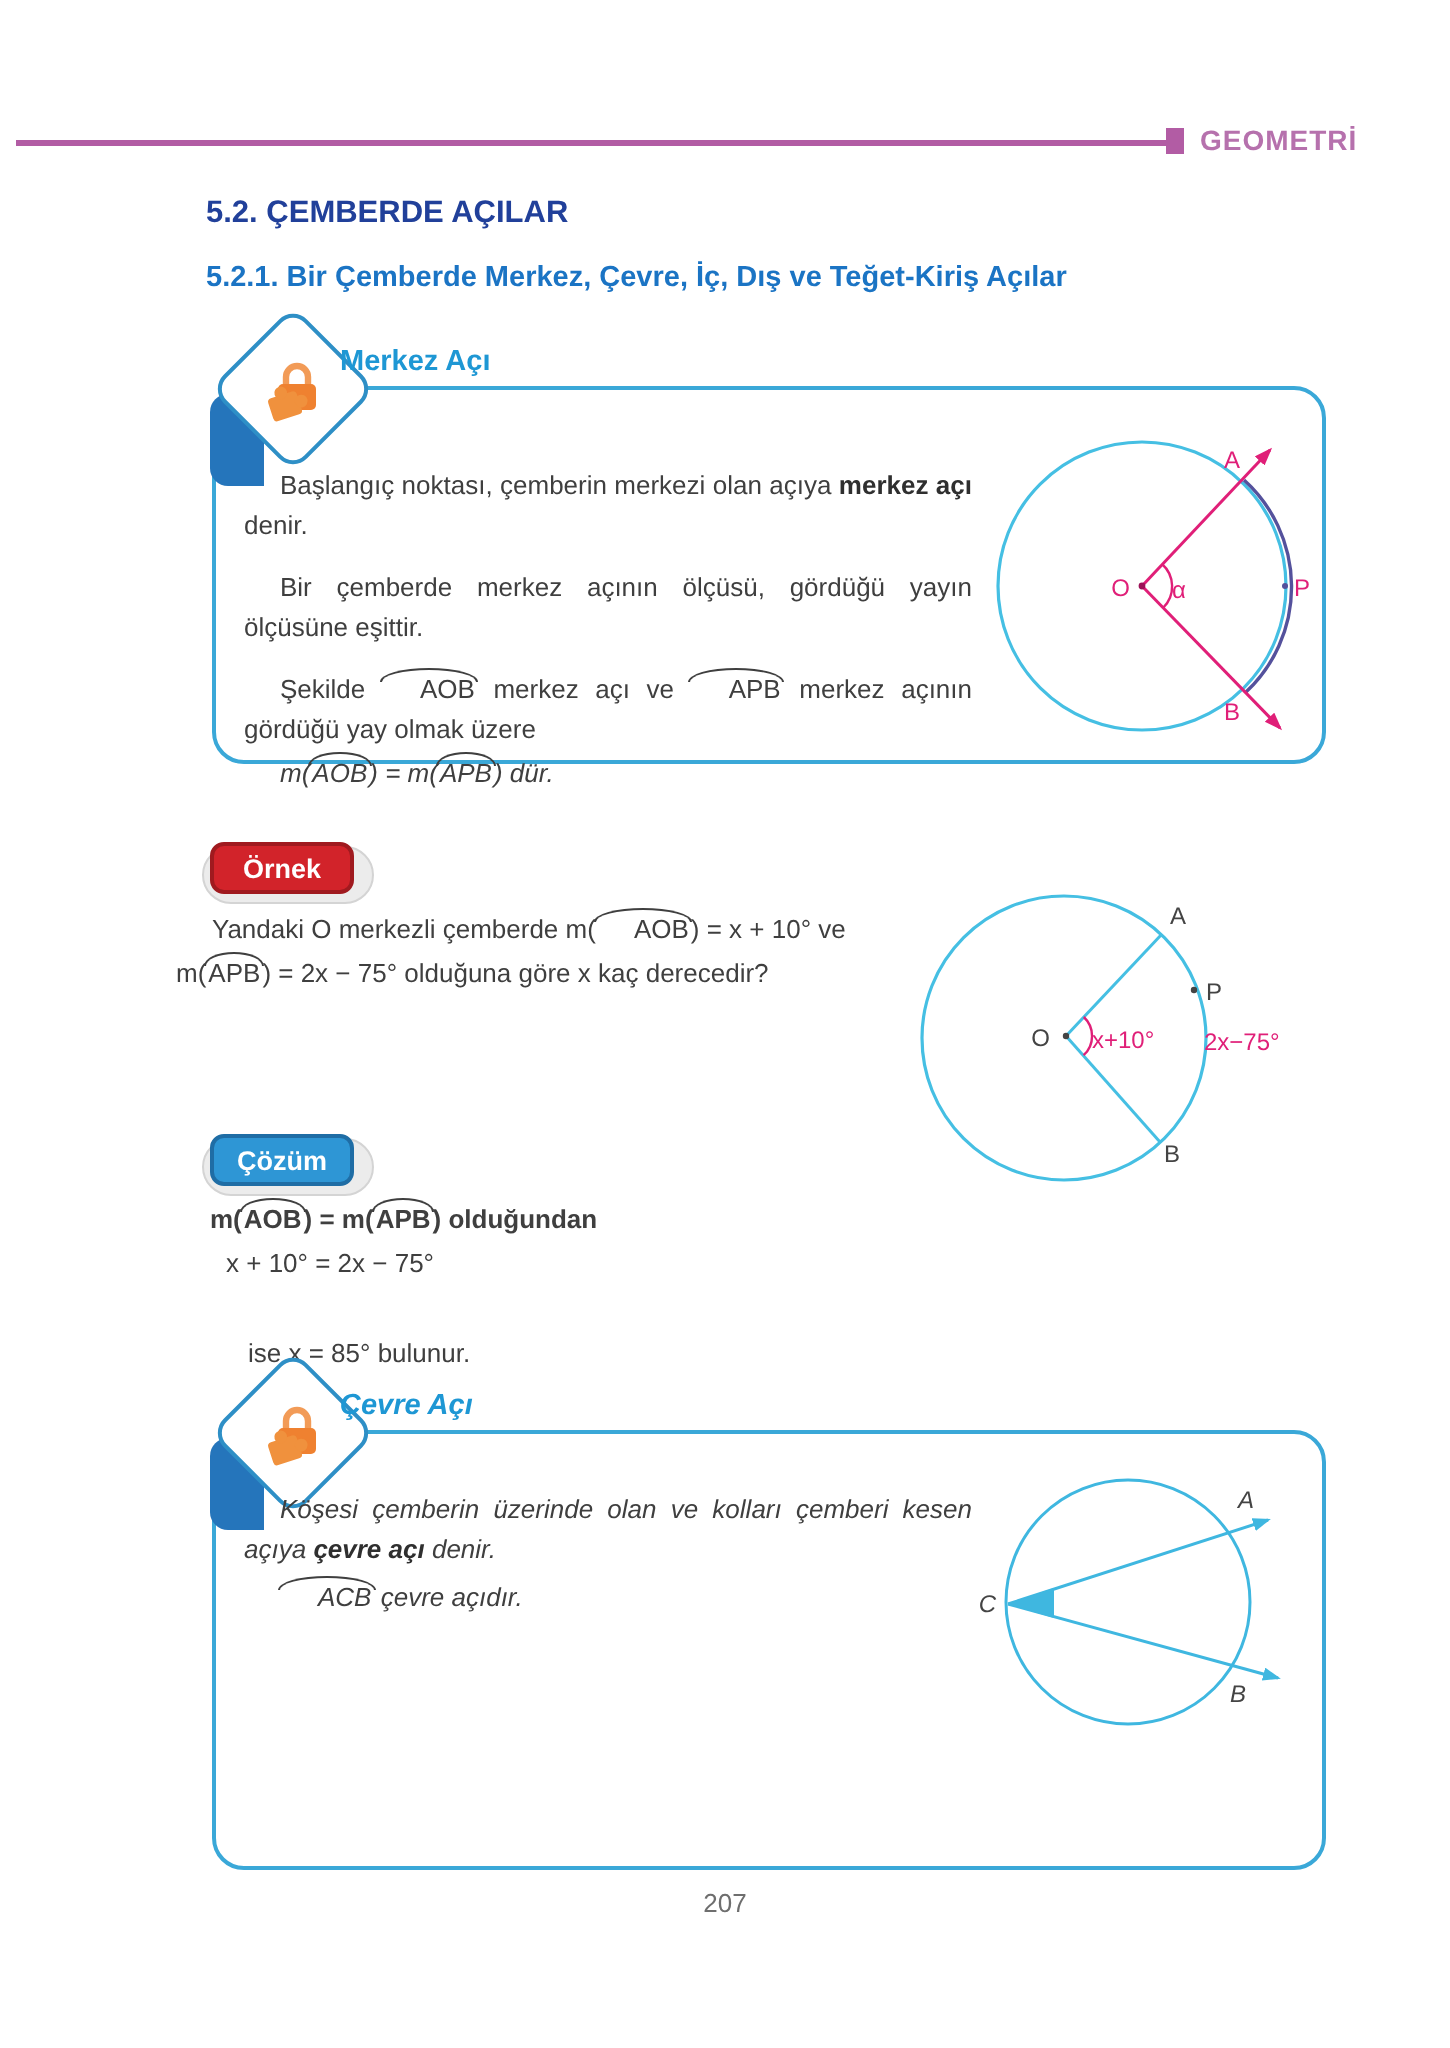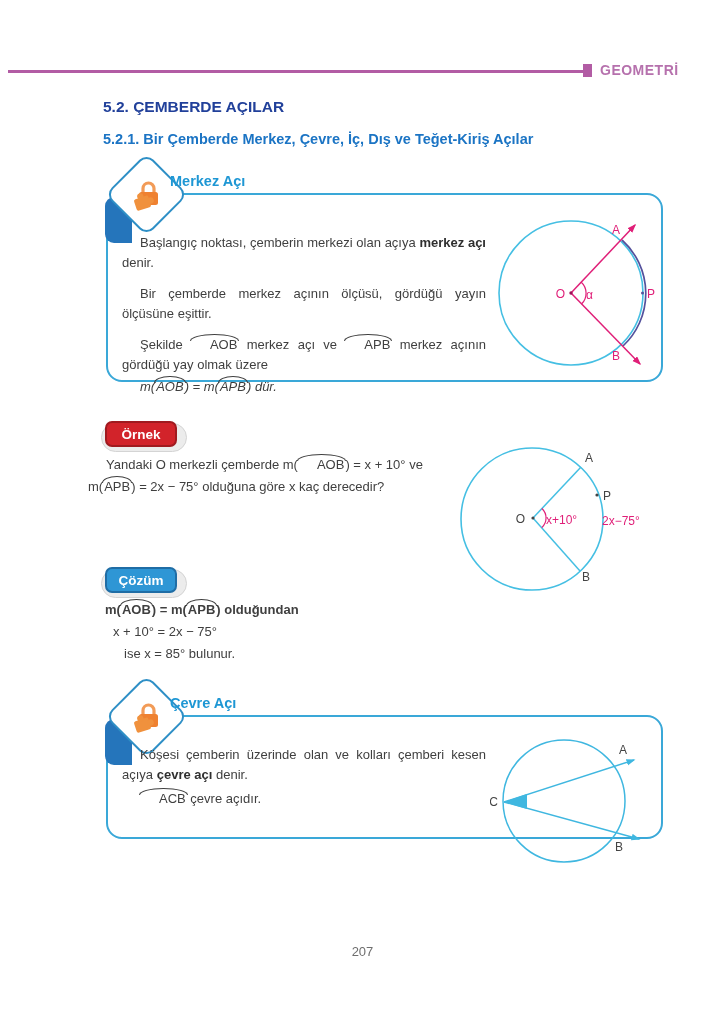--- a/index.html
+++ b/index.html
@@ -10,21 +10,21 @@
   
   .hdr-rule{position:absolute;left:8px;top:70px;width:577px;height:2.5px;background:#b25ca4;}
   .hdr-cap{position:absolute;left:583px;top:64px;width:9px;height:13px;background:#b25ca4;}
   .hdr-label{position:absolute;left:600px;top:62px;font-size:14px;font-weight:bold;color:#b671ad;letter-spacing:.5px;}
   
   .sec-title{position:absolute;left:103px;top:98px;font-size:15.5px;font-weight:bold;color:#21409a;}
   .sub-title{position:absolute;left:103px;top:131px;font-size:14.5px;font-weight:bold;color:#1b74c4;}
   
   .card{position:absolute;left:106px;width:557px;border:2.4px solid #3aa8d8;border-radius:16px;box-sizing:border-box;background:#fff;}
   .card1{top:193px;height:189px;}
-  .card2{top:715px;height:124px;}
+  .card2{top:715px;height:220px;font-style:italic;}
   .card-title{position:absolute;left:62px;top:-22px;font-size:14.5px;font-weight:bold;color:#1e97d4;}
   .corner-tab{position:absolute;left:-3px;top:2px;width:27px;height:46px;background:#2575bb;border-radius:9px 0 0 9px;}
   .diamond{position:absolute;left:9px;top:-30px;width:55px;height:55px;background:#fff;border:2px solid #2e8fc6;border-radius:10px;transform:rotate(45deg);}
   .diamond-inner{width:100%;height:100%;display:flex;align-items:center;justify-content:center;transform:rotate(-45deg);}
   .card-text{position:absolute;left:14px;top:26px;width:364px;font-size:13px;line-height:19.5px;text-align:justify;}
   .card-text p{margin:12px 0 3px 0;text-indent:18px;}
   .card2 .card-text{top:28px;}
   .card2 .card-text p{margin:0 0 5px 0;}
   .formula{margin-left:18px;margin-top:2px;text-align:left;font-style:italic;}
   b{color:#2f2f2f;}
@@ -41,21 +41,21 @@
   .badge-red{background:#d2232a;border:2px solid #a01a1f;}
   .badge-blue{background:#2e96d5;border:2px solid #1f6da5;}
   .g-ornek{top:421px;}
   .g-cozum{top:567px;}
   
   .ornek-text{position:absolute;left:88px;top:454px;width:378px;font-size:13px;line-height:22px;}
   .ornek-text .l1{text-indent:18px;}
   .sol-line{position:absolute;font-size:13px;}
   .sol1{left:105px;top:602px;font-weight:bold;}
   .sol2{left:113px;top:624px;}
-  .sol3{left:124px;top:646px;text-align:right;}
+  .sol3{left:124px;top:669px;text-align:right;}
   
   .diag1{position:absolute;left:382px;top:12px;}
   .diag2{position:absolute;left:455px;top:442px;}
   .diag3{position:absolute;left:382px;top:15px;}
   .pt-label{font-size:12px;}
   
   .page-num{position:absolute;left:0;top:944px;width:725px;text-align:center;font-size:13px;color:#6e6e6e;}
 </style>
 </head>
 <body>

